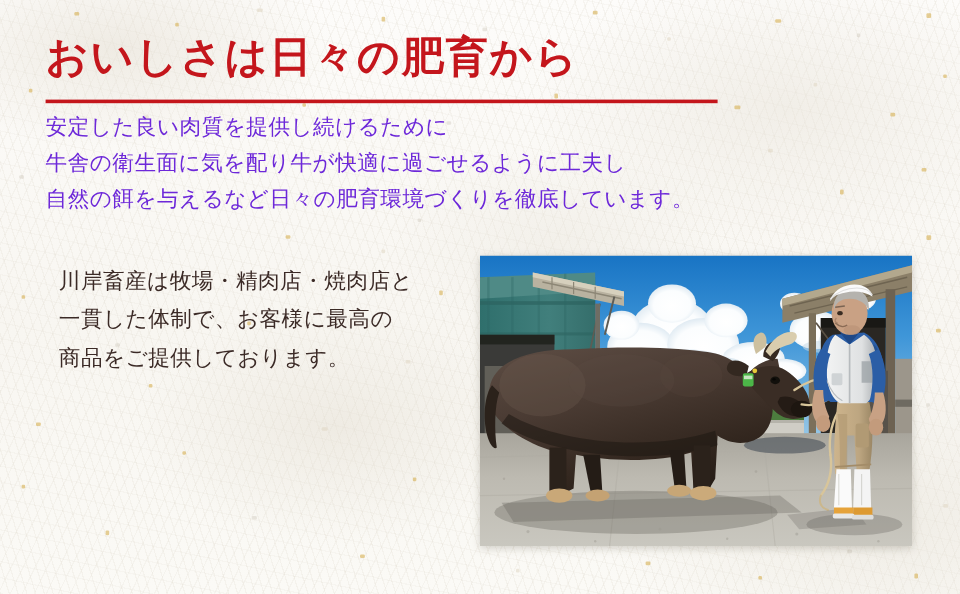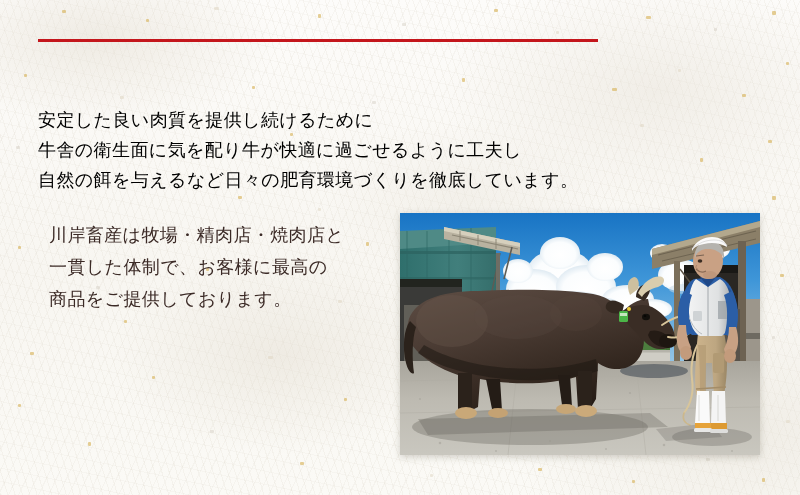--- a/index.html
+++ b/index.html
@@ -77,25 +77,25 @@
     margin-top: 13px;
     width: 560px;
     height: 3px;
     background: #c4161c;
   }
 
   
   #intro-paragraph {
     position: absolute;
     left: 38px;
-    top: 105px;
+    top: 92px;
     margin: 0;
     font-size: 18px;
     line-height: 30px;
-    color: #000000;
+    color: #6d28d9;
     letter-spacing: 0.4px;
     white-space: pre-line;
   }
   #company-paragraph {
     position: absolute;
     left: 38px;
     top: 208px;
     margin: 11px;
     font-size: 18px;
     line-height: 32px;
@@ -171,20 +171,21 @@
     <span class="fleck" style="left:538px; top:468px;  width:4px; height:3px;"></span>
     <span class="fleck" style="left:632px; top:480px;  width:3px; height:3px;"></span>
     <span class="fleck gray" style="left:706px; top:458px; width:4px; height:3px;"></span>
     <span class="fleck" style="left:762px; top:478px;  width:3px; height:4px;"></span>
     <span class="fleck pale" style="left:786px; top:420px; width:4px; height:3px;"></span>
     <span class="fleck" style="left:18px;  top:404px;  width:3px; height:3px;"></span>
     <span class="fleck" style="left:124px; top:320px;  width:3px; height:3px;"></span>
   </div>
 
   <div id="heading-block">
+    <h1 id="page-title">おいしさは日々の肥育から</h1>
     <div id="title-rule"></div>
   </div>
 
   <p id="intro-paragraph">安定した良い肉質を提供し続けるために
 牛舎の衛生面に気を配り牛が快適に過ごせるように工夫し
 自然の餌を与えるなど日々の肥育環境づくりを徹底しています。</p>
 
   <p id="company-paragraph">川岸畜産は牧場・精肉店・焼肉店と
 一貫した体制で、お客様に最高の
 商品をご提供しております。</p>

